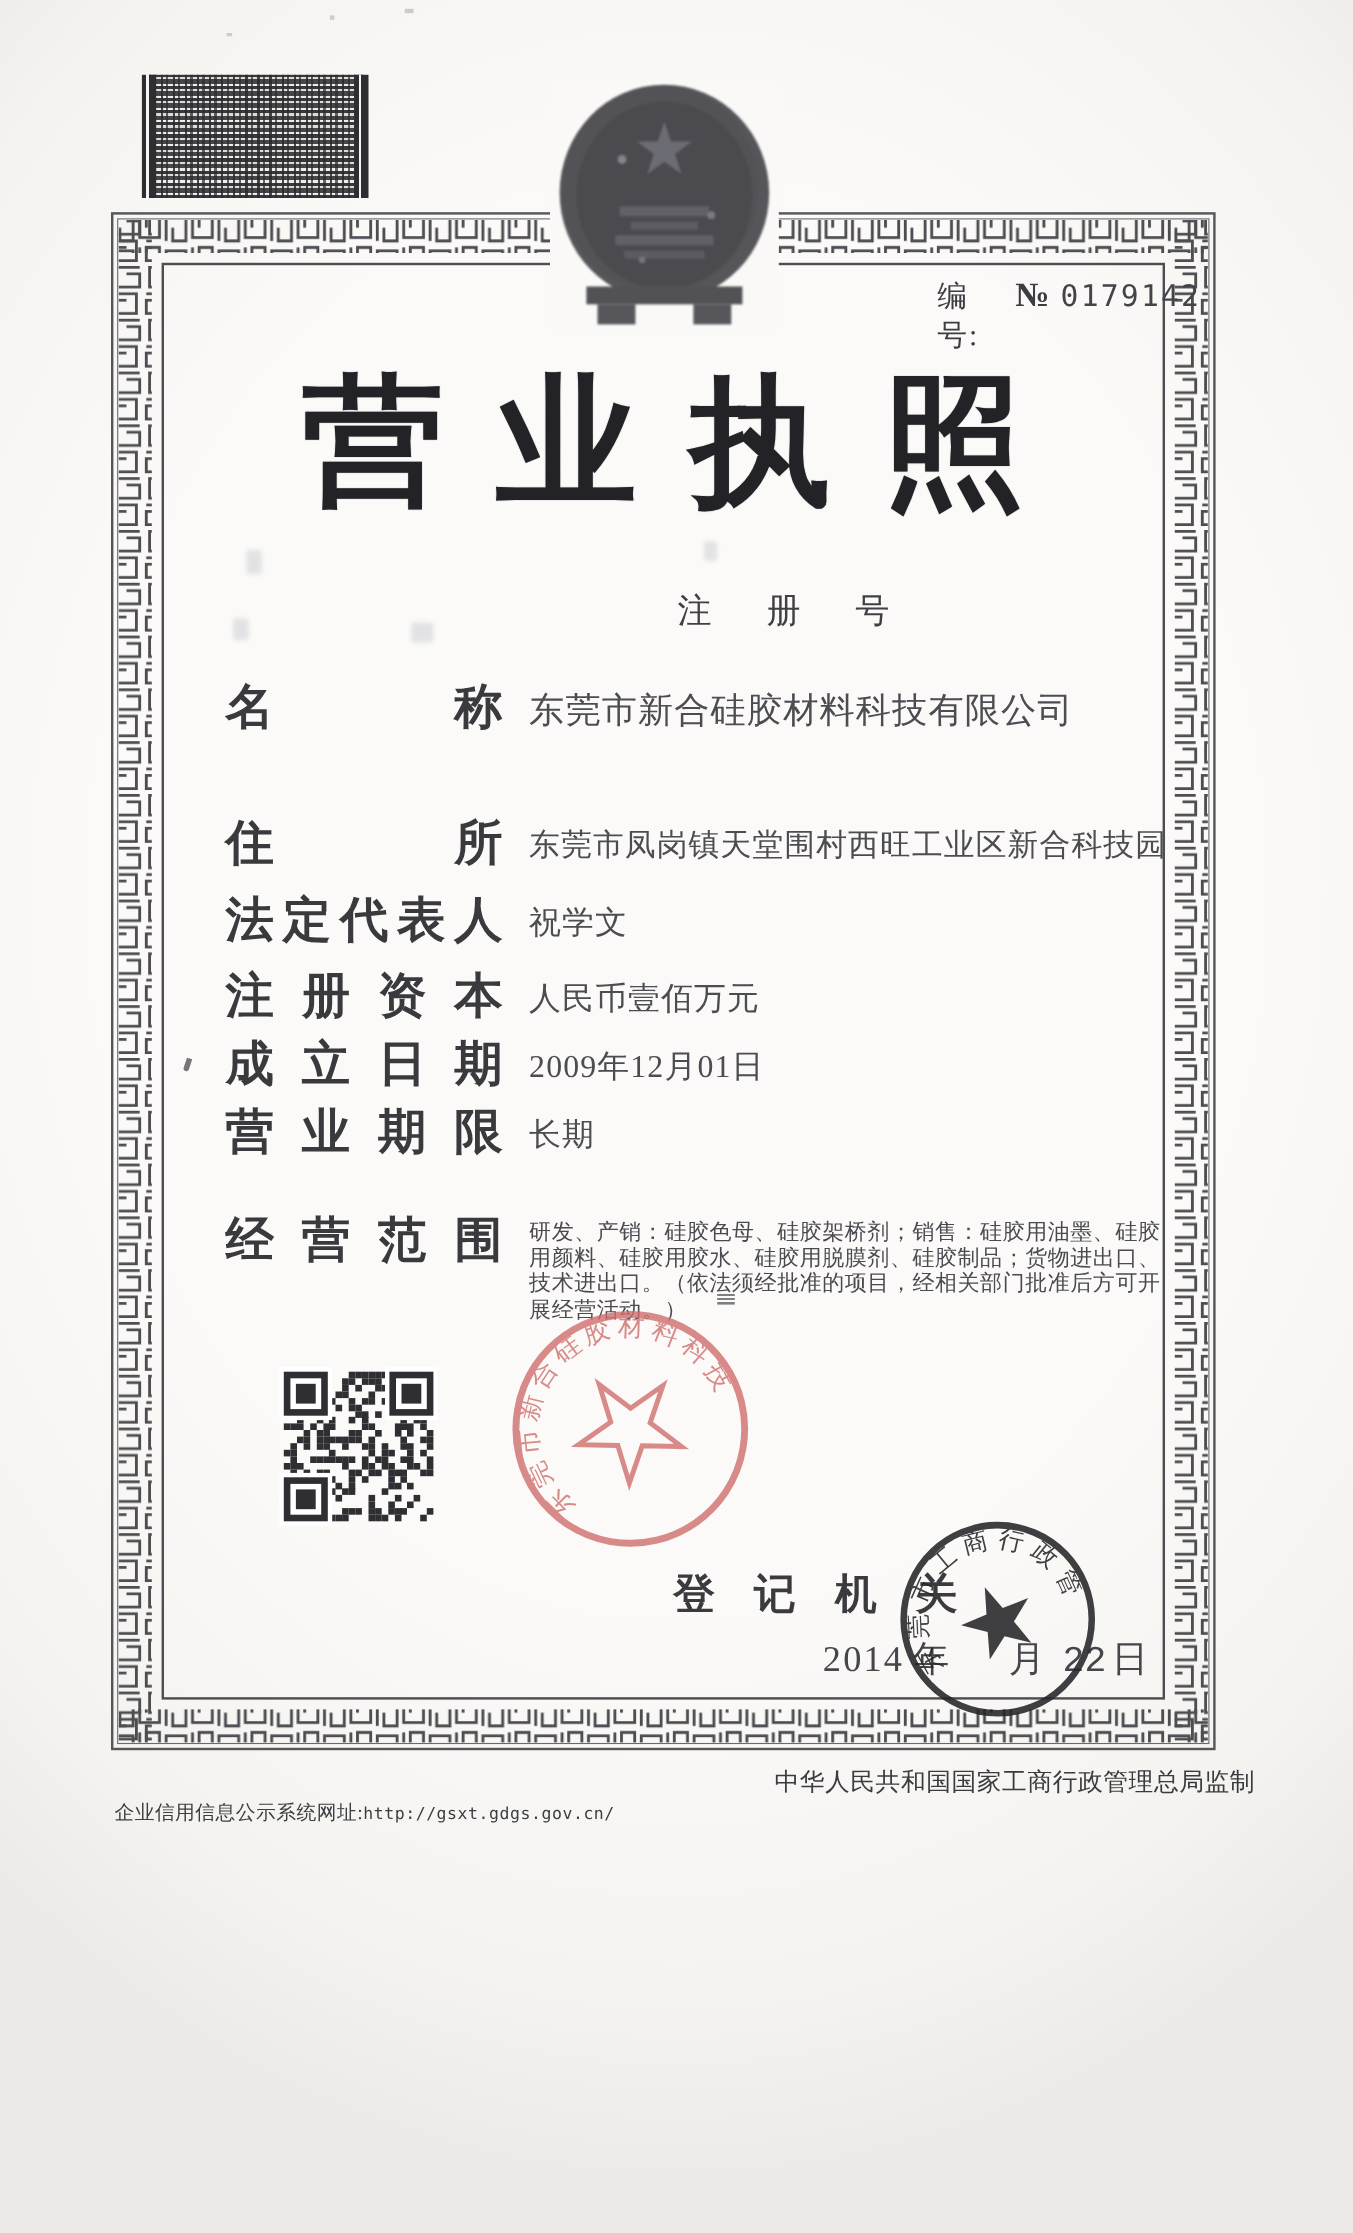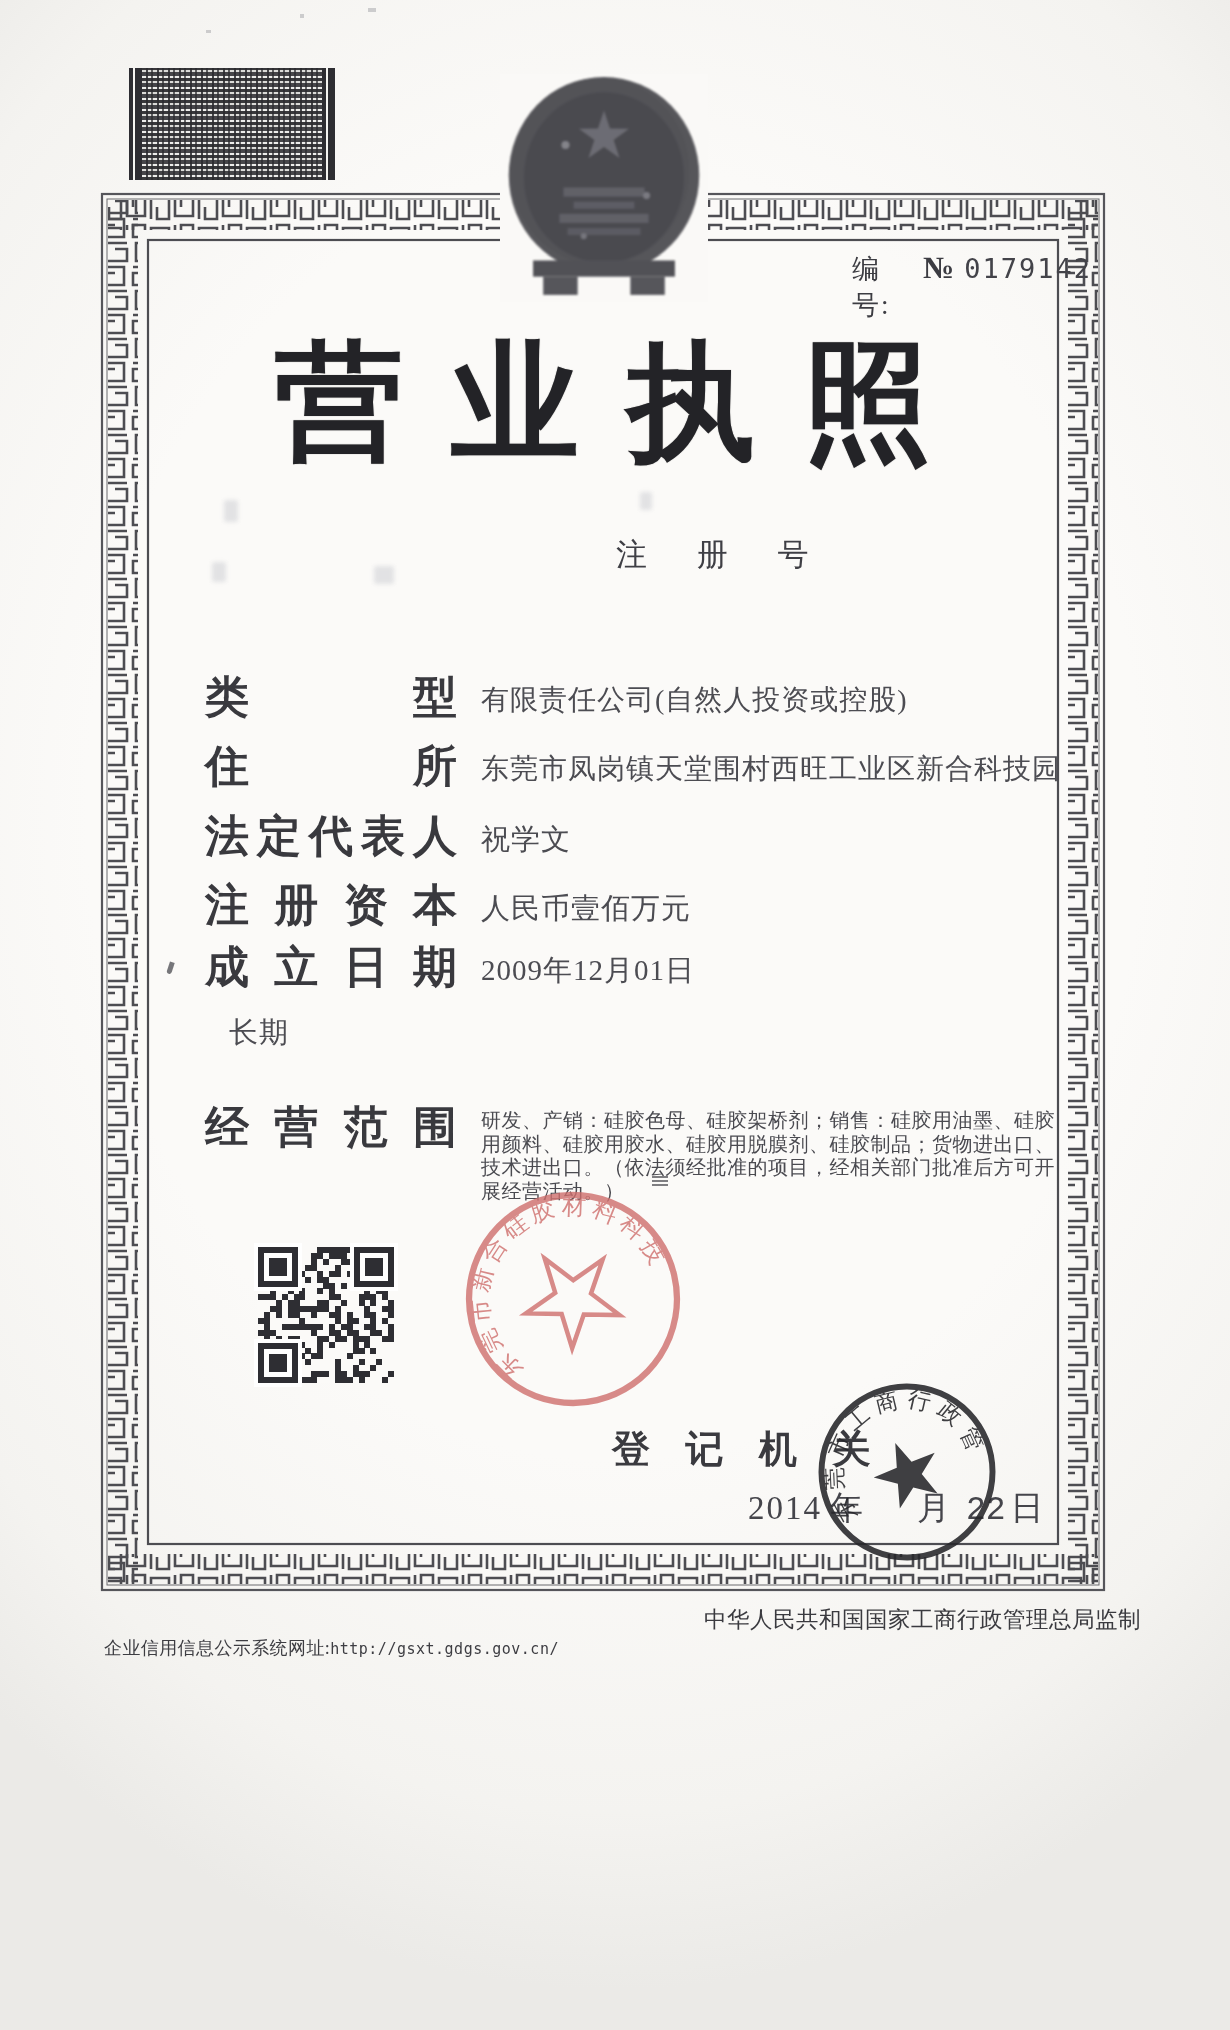--- a/index.html
+++ b/index.html
@@ -127,41 +127,42 @@
     <span class="sym">№</span>
     <span class="num">0179142</span>
   </div>
 
   <div class="title">营业执照</div>
 
   <div class="regno">
     <span class="lbl">注 册 号</span>
   </div>
 
-  <div class="row" style="top:674px">
-    <span class="flabel">类型</span>
-    <span class="fvalue v-md">有限责任公司(自然人投资或控股)</span>
+  <div class="row" style="top:619px">
+    <span class="flabel">名称</span>
+    <span class="fvalue v-lg">东莞市新合硅胶材料科技有限公司</span>
   </div>
   <div class="row" style="top:743px">
     <span class="flabel">住所</span>
     <span class="fvalue v-md">东莞市凤岗镇天堂围村西旺工业区新合科技园</span>
   </div>
   <div class="row" style="top:813px">
     <span class="flabel">法定代表人</span>
     <span class="fvalue">祝学文</span>
   </div>
   <div class="row" style="top:882px">
     <span class="flabel">注册资本</span>
     <span class="fvalue">人民币壹佰万元</span>
   </div>
   <div class="row" style="top:944px">
     <span class="flabel">成立日期</span>
     <span class="fvalue">2009年12月01日</span>
   </div>
   <div class="row" style="top:1006px">
+    <span class="flabel">营业期限</span>
     <span class="fvalue">长期</span>
   </div>
   <div class="row" style="top:1104px">
     <span class="flabel">经营范围</span>
     <span class="fvalue v-scope">研发、产销：硅胶色母、硅胶架桥剂；销售：硅胶用油墨、硅胶用颜料、硅胶用胶水、硅胶用脱膜剂、硅胶制品；货物进出口、技术进出口。（依法须经批准的项目，经相关部门批准后方可开展经营活动。）</span>
   </div>
 
   <div class="qr" id="qr">
       <i style="left:11.8px;top:0.0px;width:6px;height:6px"></i>
       <i style="left:59.1px;top:0.0px;width:6px;height:6px"></i>

